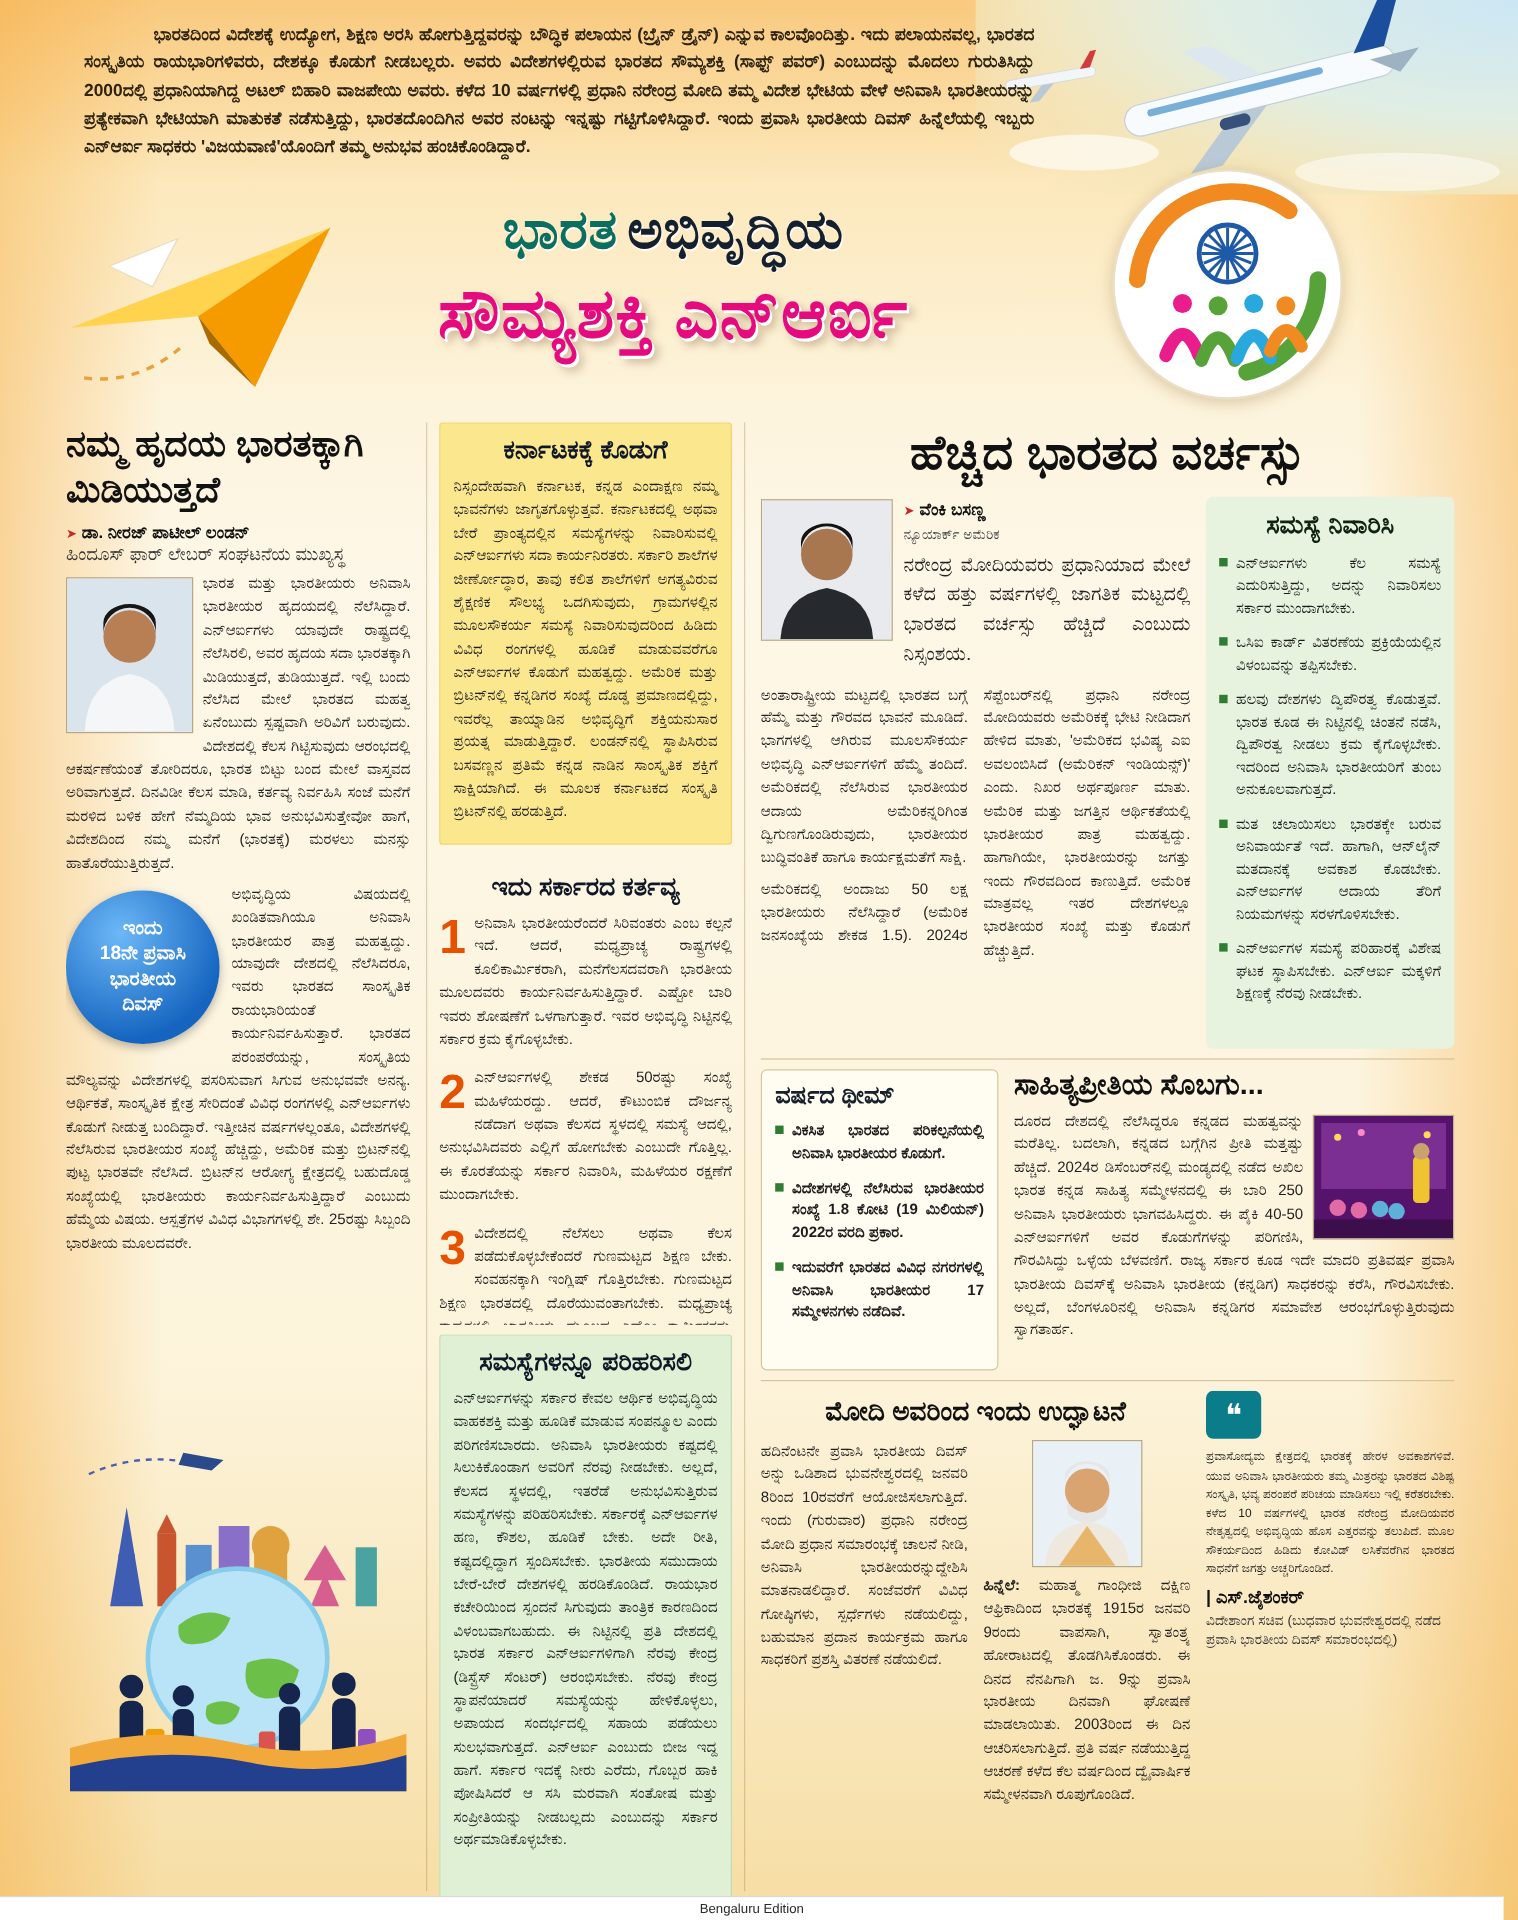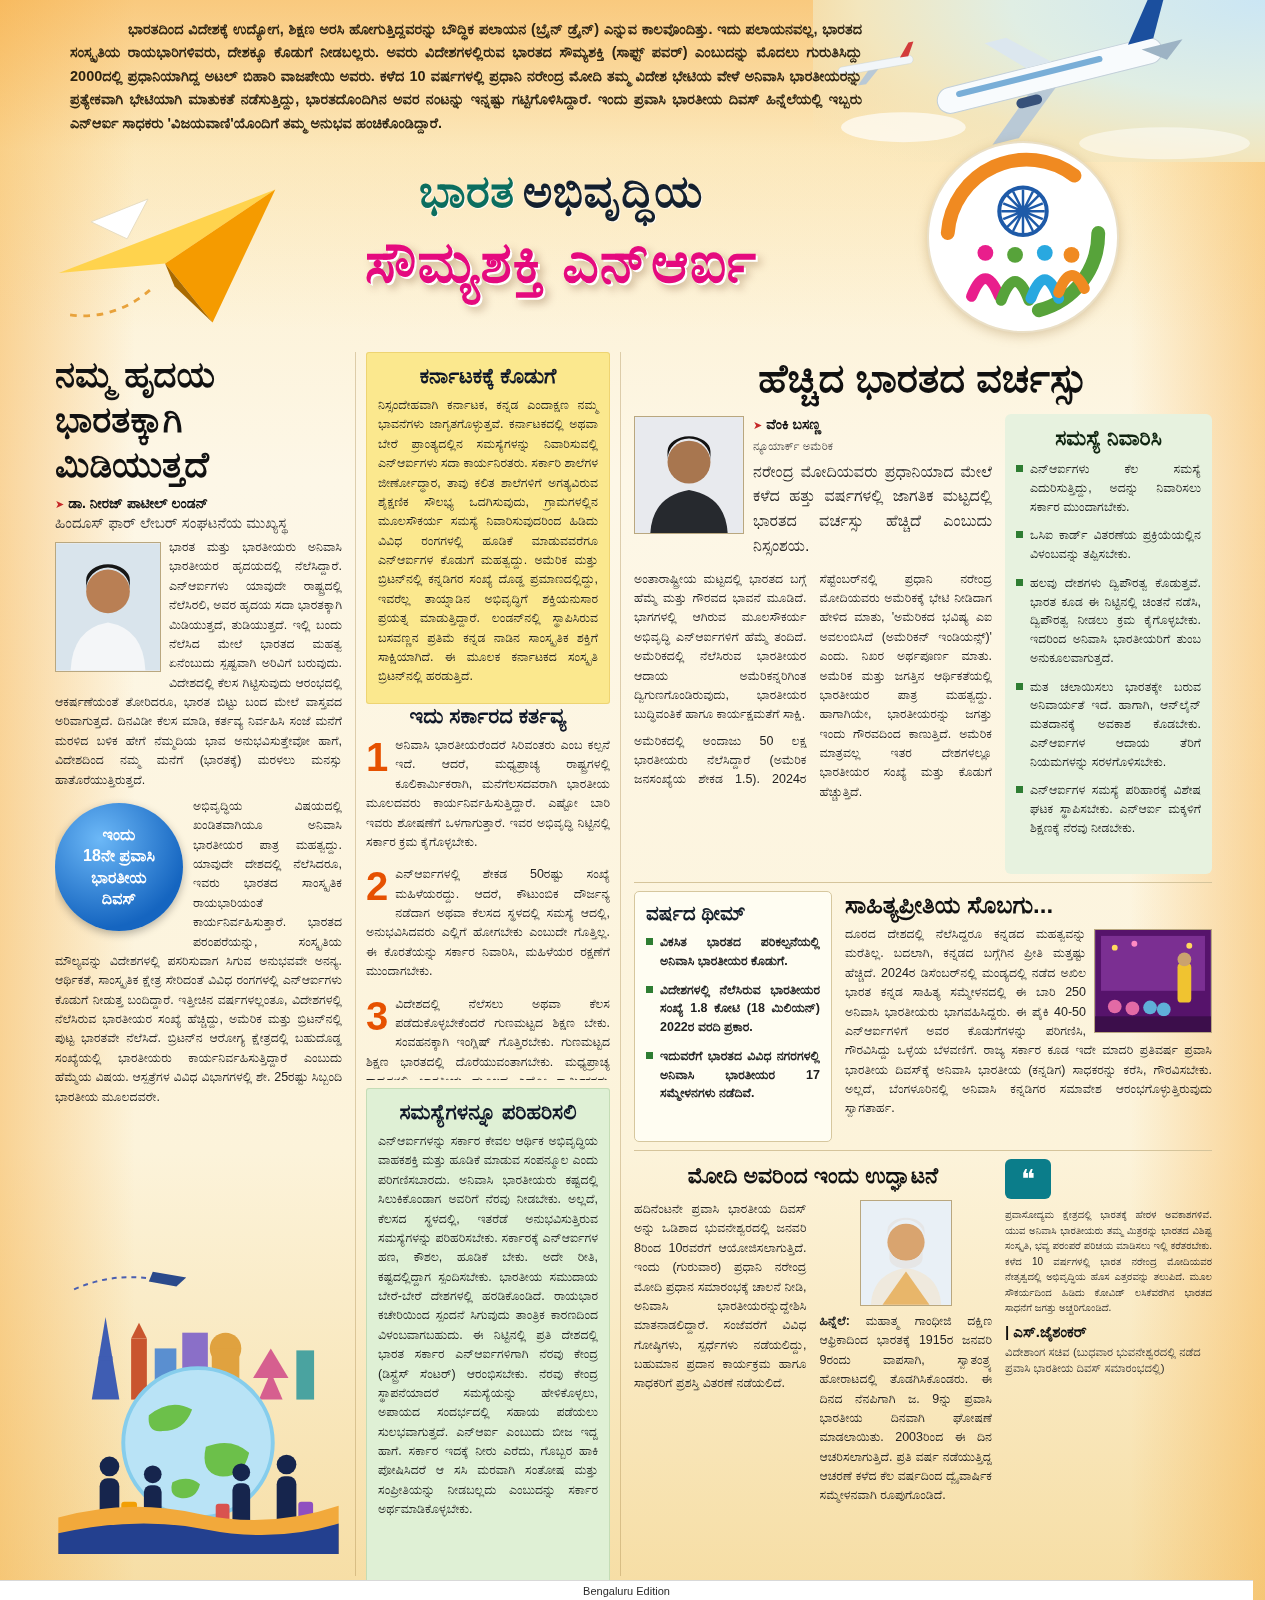--- a/index.html
+++ b/index.html
@@ -33,40 +33,40 @@
   
   .content { position:absolute; top:352px; left:55px; right:53px; height:1224px; display:flex; gap:13px; }
   .col1 { width:287px; flex:0 0 287px; }
   .col2 { width:266px; flex:0 0 266px; border-left:1px solid rgba(160,130,70,.35);
     border-right:1px solid rgba(160,130,70,.35); padding:0 10px; }
   .rightsec { flex:1; display:flex; flex-direction:column; }
   p { margin:0 0 7px; }
   .body-copy { font-size:12.5px; line-height:1.55; text-align:justify; color:#222; }
   .clearfix::after { content:""; display:block; clear:both; }
   
-  .col1 h2 { font-size:36px; line-height:1.25; font-weight:bold; color:#121212; margin-bottom:8px; }
+  .col1 h2 { font-size:30px; line-height:1.25; font-weight:bold; color:#121212; margin-bottom:8px; }
   .byline { font-size:14px; font-weight:bold; color:#101010; margin-bottom:2px; }
   .byline .arrow { color:#c62828; font-size:11px; margin-right:4px; }
   .role { font-size:15px; color:#333; margin-bottom:6px; }
   .col1 .body-text { height:712px; overflow:hidden; }
   .photo { border:1px solid #b9a77f; background:#eee; overflow:hidden; }
   .photo svg { width:100%; height:100%; display:block; }
   .patil { width:106px; height:130px; float:left; margin:4px 8px 2px 0; }
   .badge-circle { width:128px; height:128px; border-radius:50%; float:left; margin:6px 10px 4px 0;
     background:radial-gradient(circle at 35% 28%, #6cb8f7, #1565c0 72%); color:#fff; font-weight:bold;
     font-size:16px; line-height:1.35; display:flex; align-items:center; justify-content:center;
     text-align:center; white-space:pre-line; box-shadow:0 3px 8px rgba(0,0,0,.28); padding:8px; }
   .travel-illustration { height:300px; margin-top:4px; }
   .travel-illustration svg { width:100%; height:100%; }
   
   .box { border-radius:3px; padding:12px 12px 10px; }
   .box h3, .duty h3 { font-size:21px; font-weight:bold; text-align:center; margin-bottom:8px; color:#101828; }
   .yellow { background:#fbe88e; height:352px; overflow:hidden; box-shadow:inset 0 0 0 1px rgba(200,150,30,.25); }
   .green { background:#dff0d5; height:512px; overflow:hidden; margin-top:8px; box-shadow:inset 0 0 0 1px rgba(90,140,60,.2); }
-  .duty { height:376px; overflow:hidden; margin-top:0; }
+  .duty { height:376px; overflow:hidden; margin-top:24px; }
   .point { margin-bottom:6px; }
   .point .num { float:left; font-size:40px; line-height:.95; font-weight:bold; color:#e65100; margin:2px 7px 0 0; }
   
   .right-headline { font-size:40px; font-weight:bold; text-align:center; color:#111; height:58px; line-height:1.3; }
   .main-row { display:flex; gap:13px; height:460px; margin-top:4px; }
   .r-article { flex:1; overflow:hidden; }
   .venki { width:110px; height:118px; float:left; margin:2px 9px 2px 0; }
   .lead-block { margin-bottom:4px; }
   .lead-block .lead { font-size:16px; }
   .byline-loc { font-size:11.5px; color:#444; margin-bottom:4px; }
@@ -285,21 +285,21 @@
             <li>ಎನ್ಆರ್ಐಗಳ ಸಮಸ್ಯೆ ಪರಿಹಾರಕ್ಕೆ ವಿಶೇಷ ಘಟಕ ಸ್ಥಾಪಿಸಬೇಕು. ಎನ್ಆರ್ಐ ಮಕ್ಕಳಿಗೆ ಶಿಕ್ಷಣಕ್ಕೆ ನೆರವು ನೀಡಬೇಕು.</li>
           </ul>
         </aside>
       </div>
 
       <div class="row2">
         <div class="theme-box">
           <h3>ವರ್ಷದ ಥೀಮ್</h3>
           <ul class="sq-list">
             <li>ವಿಕಸಿತ ಭಾರತದ ಪರಿಕಲ್ಪನೆಯಲ್ಲಿ ಅನಿವಾಸಿ ಭಾರತೀಯರ ಕೊಡುಗೆ.</li>
-            <li>ವಿದೇಶಗಳಲ್ಲಿ ನೆಲೆಸಿರುವ ಭಾರತೀಯರ ಸಂಖ್ಯೆ 1.8 ಕೋಟಿ (18 ಮಿಲಿಯನ್) 2022ರ ವರದಿ ಪ್ರಕಾರ.</li>
+            <li>ವಿದೇಶಗಳಲ್ಲಿ ನೆಲೆಸಿರುವ ಭಾರತೀಯರ ಸಂಖ್ಯೆ 1.8 ಕೋಟಿ (19 ಮಿಲಿಯನ್) 2022ರ ವರದಿ ಪ್ರಕಾರ.</li>
             <li>ಇದುವರೆಗೆ ಭಾರತದ ವಿವಿಧ ನಗರಗಳಲ್ಲಿ ಅನಿವಾಸಿ ಭಾರತೀಯರ 17 ಸಮ್ಮೇಳನಗಳು ನಡೆದಿವೆ.</li>
           </ul>
         </div>
         <div class="sahitya">
           <h3>ಸಾಹಿತ್ಯಪ್ರೀತಿಯ ಸೊಬಗು...</h3>
           <div class="clearfix body-copy">
             <div class="photo sahitya-photo">
               <svg viewBox="0 0 118 104">
                 <rect width="118" height="104" fill="#56136b"></rect>
                 <rect x="6" y="6" width="106" height="56" fill="#7b2f92"></rect>

